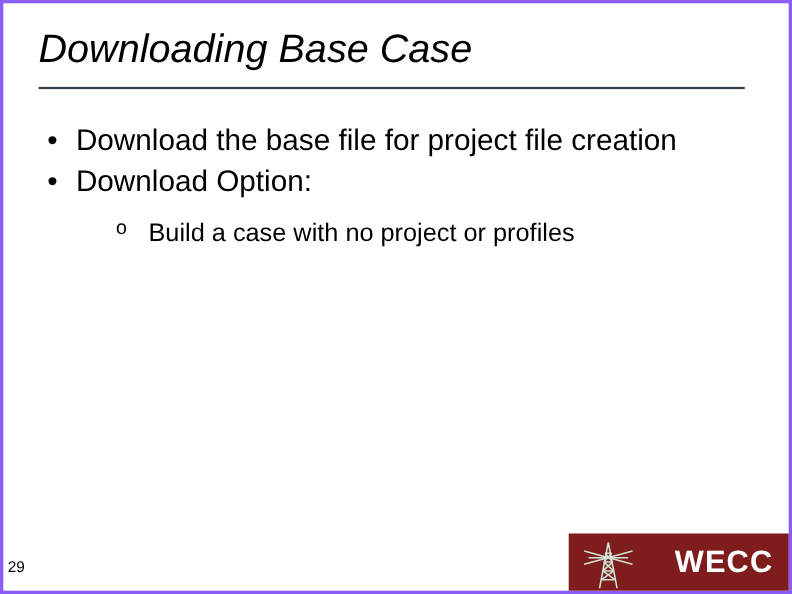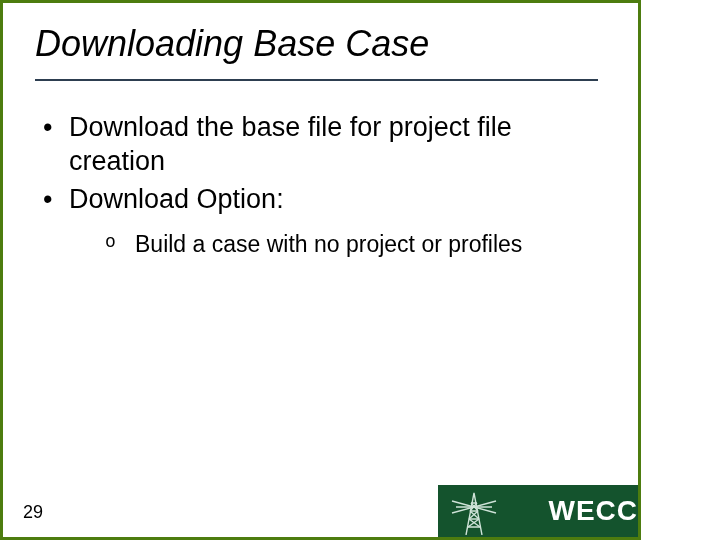--- a/index.html
+++ b/index.html
@@ -1,20 +1,20 @@
 <!DOCTYPE html>
 <html><head>
 <meta charset="utf-8">
 <style>
   * { margin: 0; padding: 0; box-sizing: border-box; }
   html, body { width: 720px; height: 540px; background: #ffffff; }
   .slide {
-    width: 641px;
+    width: 720px;
     height: 540px;
-    border: 3px solid #4d7c0f;
+    border: 3px solid #8b5cf6;
     position: relative;
     font-family: Arial, Helvetica, sans-serif;
     color: #000;
   }
   .title {
     font-size: 36px;
     font-style: italic;
     font-weight: 400;
     padding: 20px 0 10px 32px;
   }
@@ -47,35 +47,36 @@
   ul.lvl2 > li::before {
     content: "o";
     position: absolute;
     left: 36px;
     top: 1px;
     font-size: 18px;
     font-family: "Courier New", monospace;
   }
   .page-num {
     position: absolute;
-    left: 20px;
+    left: 4px;
     bottom: 14px;
-    font-size: 18px;
+    font-size: 14px;
     margin-top: 42px;
   }
   .logo {
     position: absolute;
     right: 0;
     bottom: 0;
     width: 200px;
     height: 52px;
-    background: #14532d;
+    background: #7f1d1d;
     display: flex;
     align-items: center;
     justify-content: flex-end;
+    padding-right: 14px;
     color: #fff;
   }
   .logo-text {
     font-size: 28px;
     font-weight: 600;
     letter-spacing: 1px;
   }
   .logo svg { position: absolute; left: 8px; bottom: 2px; }
 </style>
 </head>

